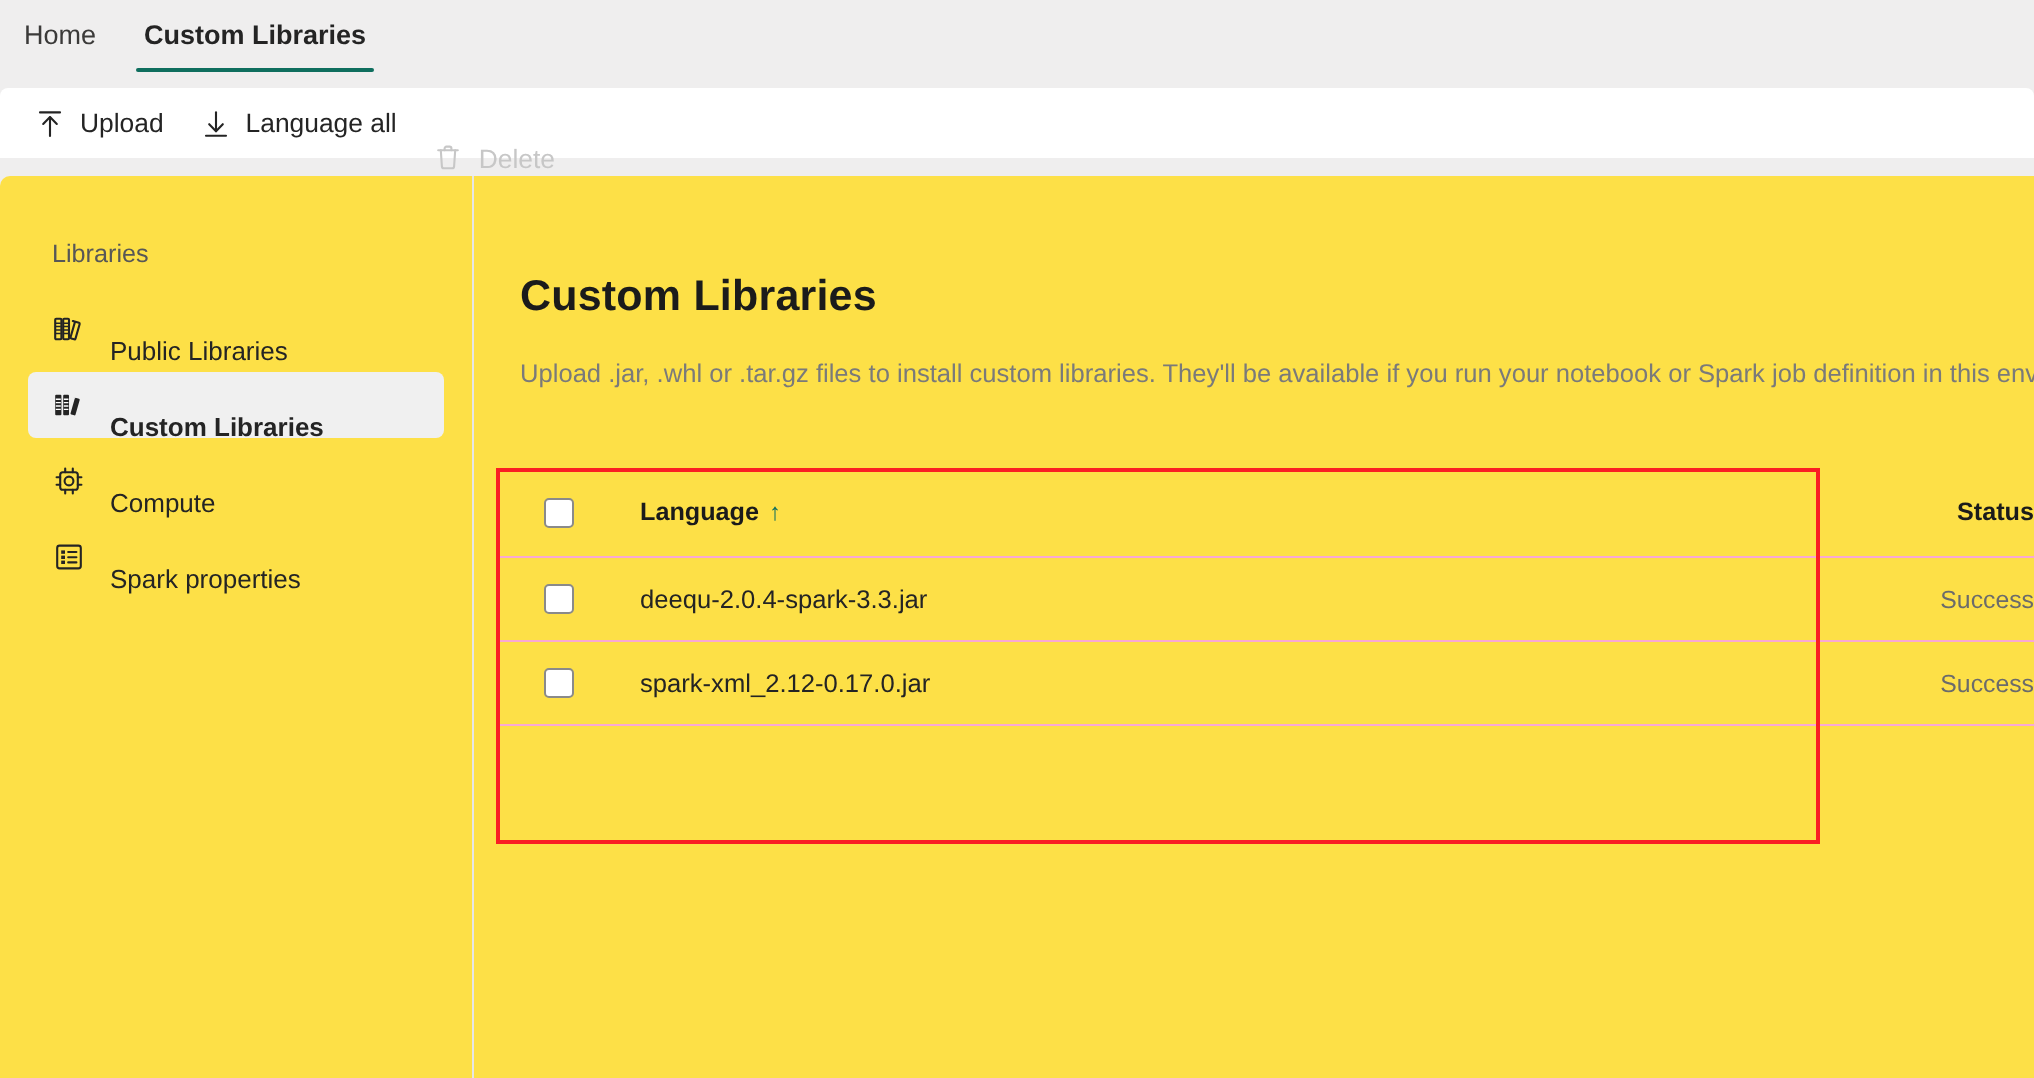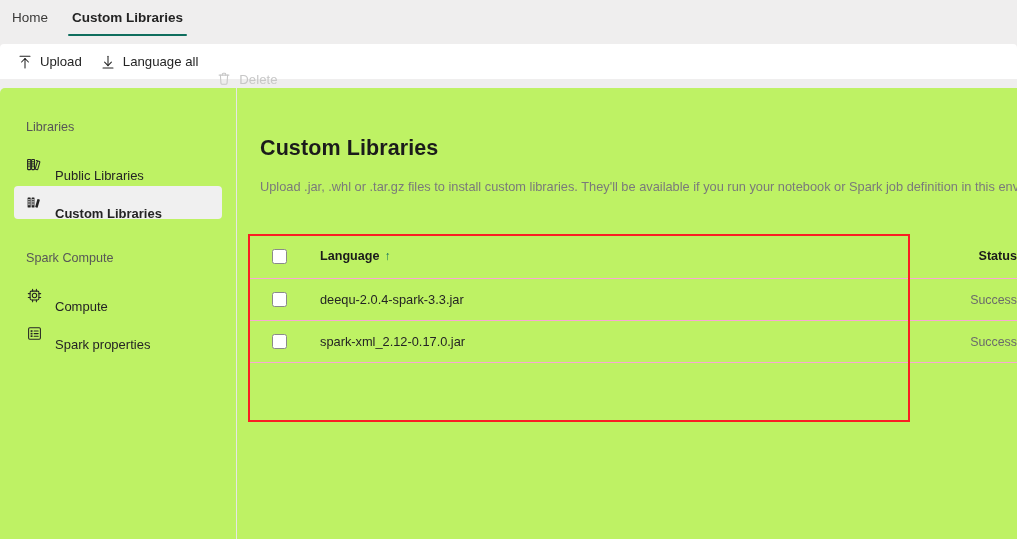--- a/index.html
+++ b/index.html
@@ -97,21 +97,21 @@
     flex: 0 0 16px;
   }
   .tb-ico svg { display: block; }
 
   
   .shell {
     position: absolute;
     left: 0; top: 88px;
     width: 1017px;
     height: 451px;
-    background: #bef264;
+    background: #fde047;
     border-radius: 5px 0 0 0;
   }
   .shell-divider {
     position: absolute;
     left: 236px; top: 0;
     width: 1px;
     height: 451px;
     background: #e6e6e6;
   }
 
@@ -343,21 +343,20 @@
             <rect x="1.6" y="3.4" width="3.1" height="10.2" rx="0.5" fill="#242424"></rect>
             <path d="M1.9 5.6h2.5M1.9 7.3h2.5M1.9 9h2.5M1.9 10.7h2.5" stroke="#ffffff" stroke-width="0.7"></path>
             <rect x="5.6" y="3.4" width="2.9" height="10.2" rx="0.5" fill="#242424"></rect>
             <path d="M5.9 5.6h2.3M5.9 7.3h2.3M5.9 9h2.3M5.9 10.7h2.3" stroke="#ffffff" stroke-width="0.7"></path>
             <path d="M10.4 4.5l3.1 0.9a.5.5 0 0 1 .34.62l-2.1 7.3a.5.5 0 0 1-.62.34l-1.5-.43a.5.5 0 0 1-.34-.62l2.1-7.3a.5.5 0 0 1 .62-.34z" fill="#242424"></path>
           </svg>
         </span>
         <span class="nav-label">Custom Libraries</span>
       </div>
 
-      <div class="nav-group-title second">Spark Compute</div>
 
       <div class="nav-item">
         <span class="nav-ico">
           <svg width="17" height="17" viewBox="0 0 17 17" fill="none">
             <rect x="4.1" y="4.1" width="8.8" height="8.8" rx="1.3" stroke="#242424" stroke-width="1.05"></rect>
             <circle cx="8.5" cy="8.5" r="2.2" stroke="#242424" stroke-width="1.05"></circle>
             <path d="M6.6 4.1V2.3M10.4 4.1V2.3M6.6 14.7v-1.8M10.4 14.7v-1.8M12.9 6.6h1.8M12.9 10.4h1.8M2.3 6.6h1.8M2.3 10.4h1.8" stroke="#242424" stroke-width="1.05" stroke-linecap="round"></path>
           </svg>
         </span>
         <span class="nav-label">Compute</span>

